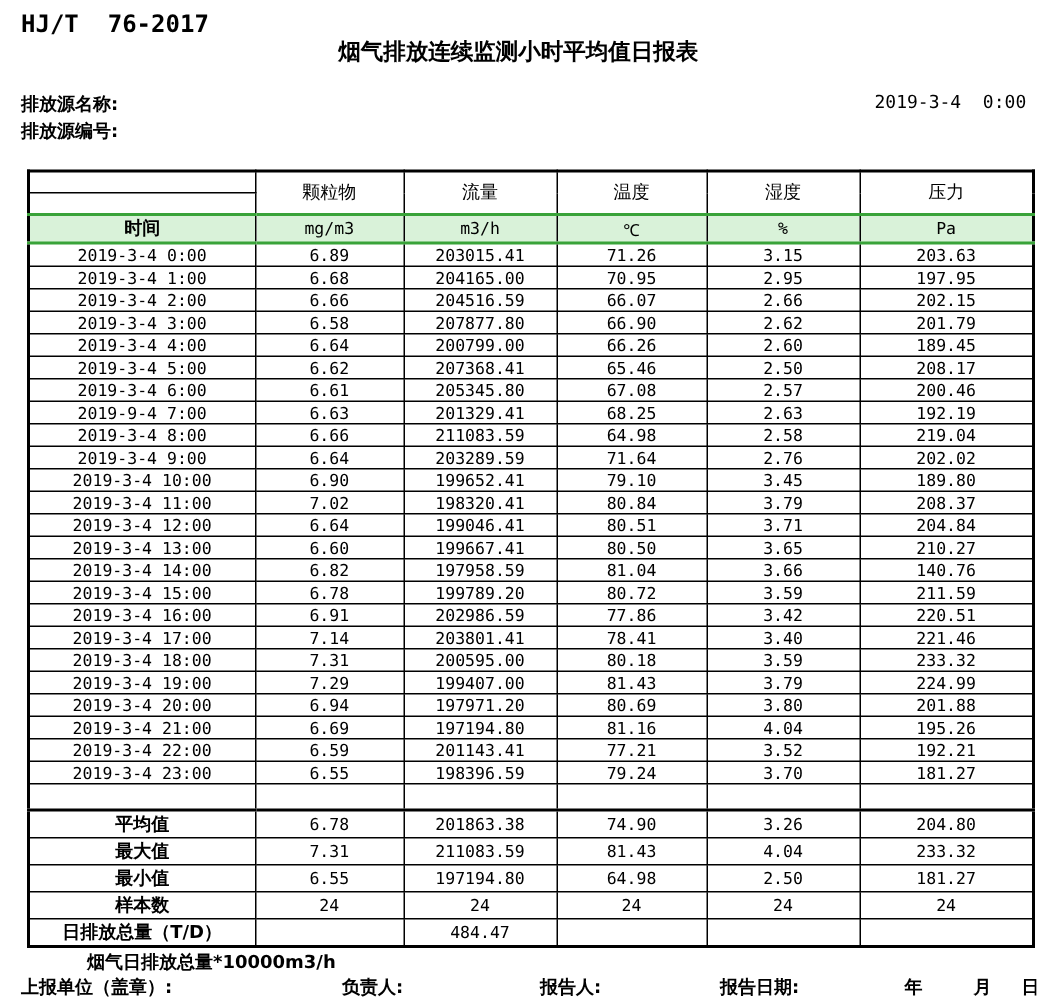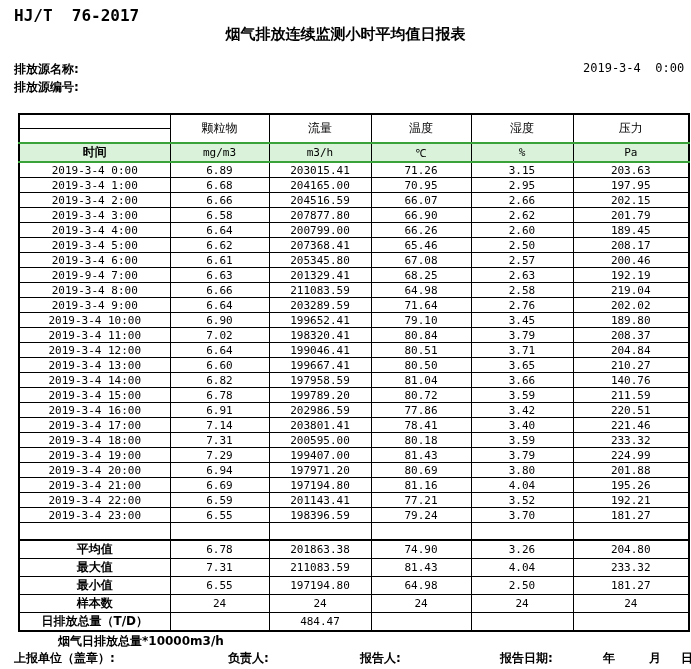--- a/index.html
+++ b/index.html
@@ -34,21 +34,21 @@
   tbody.data td{height:14px;font-size:11px;font-family:"DejaVu Sans Mono",monospace;}
   tr.spacer td{height:16px;border-bottom:2px solid #000;}
   tbody.summary td{height:14px;font-size:11px;font-family:"DejaVu Sans Mono",monospace;}
   tbody.summary td.slabel{font-weight:bold;font-size:12px;font-family:"DejaVu Sans",sans-serif;}
 
   .footnote{left:14px;top:633px;font-weight:bold;font-size:12px;margin-left:44px;}
   .f2{top:650px;font-weight:bold;font-size:12px;}
   .f2.unit{left:14px;}
   .f2.resp{left:228px;text-align:center;}
   .f2.reporter{left:360px;}
-  .f2.rdate{left:500px;text-align:right;}
+  .f2.rdate{left:480px;text-align:right;}
   .f2.year{left:603px;}
   .f2.month{left:649px;}
   .f2.day{left:681px;}
 </style>
 </head>
 <body>
 
 <div class="abs std">HJ/T  76-2017</div>
 <div class="abs title">烟气排放连续监测小时平均值日报表</div>
 <div class="abs srcname">排放源名称:</div>

